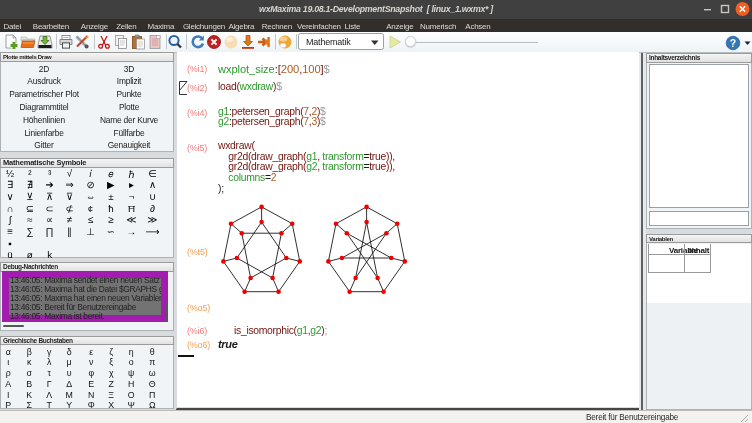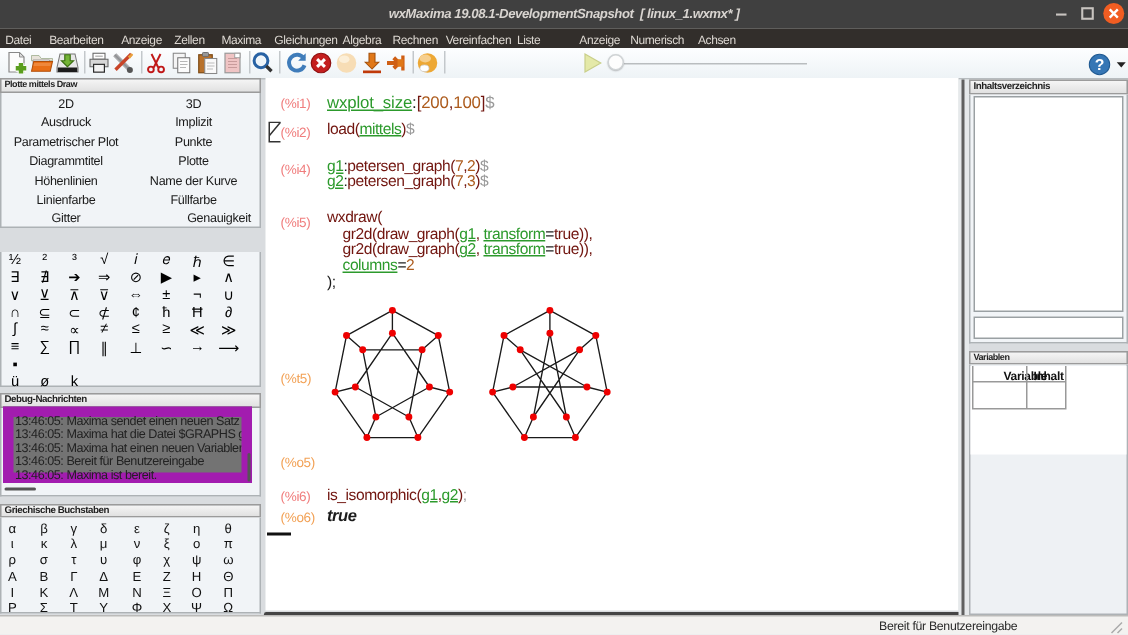--- a/index.html
+++ b/index.html
@@ -15,21 +15,21 @@
 .bt{position:absolute;text-align:center;font-size:8.4px;letter-spacing:-0.2px;color:#1a1a1a;}
 .sy{position:absolute;width:20px;text-align:center;font-size:9.8px;color:#000;}
 .gk{position:absolute;width:20px;text-align:center;font-size:8.8px;color:#111;}
 .log{font-size:8.4px;letter-spacing:-0.3px;color:#222;line-height:9px;white-space:nowrap;overflow:hidden;}
 .ws{left:177px;top:52px;width:462px;height:355px;background:#fff;}
 .code{position:absolute;font-size:10.4px;letter-spacing:-0.3px;white-space:pre;color:#1c1c1c;}
 .lab{position:absolute;font-size:9px;letter-spacing:-0.2px;white-space:pre;}
 .lab-i{color:#f07d7d;}
 .lab-o{color:#f2a155;}
 .fn{color:#71150f;}
-.vr{color:#2c9a2c;text-decoration:underline;}
+.vr{color:#2c9a2c;}
 .nm{color:#ad5c1e;}
 .dl{color:#999;}
 .statusbar{left:0;top:410px;width:752px;height:13px;background:#f3f2f0;border-top:1px solid #bcbbb9;font-size:8.2px;letter-spacing:-0.2px;color:#2a2a2a;}
 .rsb{left:639px;top:53px;width:7px;height:357px;background:#e6e9eb;}
 .rpanel{left:646px;top:53px;width:106px;height:357px;background:#d9dcdf;}
 </style></head><body>
 <div class="abs titlebar">
     <div class="abs title">wxMaxima 19.08.1-DevelopmentSnapshot&nbsp; [ linux_1.wxmx* ]</div>
 <svg class="abs" style="left:700px;top:0" width="52" height="19">
 <rect x="4" y="9" width="7" height="1.4" fill="#c8c4c0"></rect>
@@ -148,20 +148,26 @@
       <rect x="11.5" y="3" width="2.2" height="10" fill="#cf5f14"></rect>
       <rect x="9" y="5.5" width="4" height="5" fill="#e07818"></rect>
     </svg>
     <div class="tsep" style="left:274.5px"></div>
     <svg class="ico" style="left:277px" viewBox="0 0 16 16">
       <circle cx="8" cy="8" r="6.5" fill="#eda835"></circle>
       <ellipse cx="6.5" cy="5" rx="3.8" ry="2.6" fill="#f6cf8e"></ellipse>
       <ellipse cx="6" cy="11.5" rx="3" ry="2.2" fill="#fff" stroke="#ccc" stroke-width="0.5"></ellipse>
     </svg>
     <div class="tsep" style="left:295.5px"></div>
+    <div style="position:absolute;left:298px;top:0.5px;width:86px;height:17px;background:#fff;border:1px solid #9aa0a4;border-radius:2.5px">
+      <span style="position:absolute;left:7px;top:3px;font-size:9px;letter-spacing:-0.2px;color:#222">Mathematik</span>
+      <svg style="position:absolute;right:4px;top:6px" width="8" height="6">
+        <path d="M0,0.5 h7.5 l-3.75,4.5 z" fill="#333"></path>
+      </svg>
+    </div>
     <svg class="ico" style="left:387px" viewBox="0 0 16 16">
       <path d="M3,2 L13.5,8 L3,14 z" fill="#e4e9a8" stroke="#c9cf8a" stroke-width="0.8"></path>
     </svg>
     <div style="position:absolute;left:416px;top:9.5px;width:122px;height:1.6px;background:#b9bdbf"></div>
     <div style="position:absolute;left:405px;top:4px;width:11px;height:11px;border-radius:50%;background:#fdfdfd;border:1px solid #cfd3d5;box-shadow:0 0.5px 1px rgba(0,0,0,0.25)"></div>
     <svg class="ico" style="left:725px;top:3px" viewBox="0 0 16 16">
       <circle cx="8" cy="8" r="6.8" fill="#3576b5"></circle>
       <circle cx="8" cy="8" r="6.8" fill="none" stroke="#205a92" stroke-width="0.7"></circle>
       <text x="8" y="11.5" text-anchor="middle" font-family="Liberation Sans" font-size="10.5" font-weight="bold" fill="#fff">?</text>
     </svg>
@@ -178,21 +184,22 @@
     <div class="bt" style="top:23.4px;left:87px;width:84px">Implizit</div>
     <div class="bt" style="top:36.2px;left:1px;width:86px">Parametrischer Plot</div>
     <div class="bt" style="top:36.2px;left:87px;width:84px">Punkte</div>
     <div class="bt" style="top:49.0px;left:1px;width:86px">Diagrammtitel</div>
     <div class="bt" style="top:49.0px;left:87px;width:84px">Plotte</div>
     <div class="bt" style="top:61.8px;left:1px;width:86px">Höhenlinien</div>
     <div class="bt" style="top:61.8px;left:87px;width:84px">Name der Kurve</div>
     <div class="bt" style="top:74.6px;left:1px;width:86px">Linienfarbe</div>
     <div class="bt" style="top:74.6px;left:87px;width:84px">Füllfarbe</div>
     <div class="bt" style="top:87.39999999999999px;left:1px;width:86px">Gitter</div>
-    <div class="bt" style="top:87.39999999999999px;left:104px;width:84px">Genauigkeit</div>
+    <div class="bt" style="top:87.39999999999999px;left:87px;width:84px">Genauigkeit</div>
+ <div class="phead" style="top:105px;font-size:7.5px;letter-spacing:-0.2px">Mathematische Symbole</div>
  <div class="pbody" style="top:114.5px;height:90.5px"></div>
  <div class="sy" style="top:114.5px;left:0px">½</div>
     <div class="sy" style="top:114.5px;left:19.8px">²</div>
     <div class="sy" style="top:114.5px;left:39.6px">³</div>
     <div class="sy" style="top:114.5px;left:59.5px">√</div>
     <div class="sy" style="top:114.5px;left:80.6px">𝑖</div>
     <div class="sy" style="top:114.5px;left:100.9px">𝑒</div>
     <div class="sy" style="top:114.5px;left:121.5px">ℏ</div>
     <div class="sy" style="top:114.5px;left:142.5px">∈</div>
     <div class="sy" style="top:126.2px;left:0px">∃</div>
@@ -294,21 +301,21 @@
     <div class="gk" style="top:347.25px;left:59.099999999999994px">Y</div>
     <div class="gk" style="top:347.25px;left:81.3px">Φ</div>
     <div class="gk" style="top:347.25px;left:101.2px">X</div>
     <div class="gk" style="top:347.25px;left:121.1px">Ψ</div>
     <div class="gk" style="top:347.25px;left:142.2px">Ω</div>
 </div>
 <div class="abs ws">
  <div class="lab lab-i" style="left:10px;top:12px">(%i1)</div>
  <div class="code" style="left:41px;top:10.5px;font-size:11.2px;letter-spacing:-0.1px"><span class="vr">wxplot_size</span><span>:</span><span class="fn">[</span><span class="nm">200</span><span class="fn">,</span><span class="nm">100</span><span class="fn">]</span><span class="dl">$</span></div>
  <div class="lab lab-i" style="left:10px;top:30.5px">(%i2)</div>
- <div class="code" style="left:41px;top:29px"><span class="fn">load(</span><span class="vr">mittels</span><span class="fn">)</span><span class="dl">$</span></div>
+ <div class="code" style="left:41px;top:29px"><span class="fn">load(</span><span class="vr">wxdraw</span><span class="fn">)</span><span class="dl">$</span></div>
  <svg class="abs" style="left:1px;top:29px" width="10" height="15">
       <path d="M9,0.5 L1.5,0.5 L1.5,13.5 L9,13.5 M1.5,9.5 L9,0.5" stroke="#333" fill="none" stroke-width="1"></path>
     </svg>
  <div class="lab lab-i" style="left:10px;top:56px">(%i4)</div>
  <div class="code" style="left:41px;top:54.5px;line-height:10.6px"><span class="vr">g1</span>:<span class="fn">petersen_graph(</span><span class="nm">7</span><span class="fn">,</span><span class="nm">2</span><span class="fn">)</span><span class="dl">$</span><br><span class="vr">g2</span>:<span class="fn">petersen_graph(</span><span class="nm">7</span><span class="fn">,</span><span class="nm">3</span><span class="fn">)</span><span class="dl">$</span></div>
  <div class="lab lab-i" style="left:10px;top:90.5px">(%i5)</div>
  <div class="code" style="left:41px;top:89px;line-height:10.7px"><span class="fn">wxdraw(</span><br>    <span class="fn">gr2d(draw_graph(</span><span class="vr">g1</span><span class="fn">,</span> <span class="vr">transform</span>=<span class="fn">true))</span><span class="fn">,</span><br>    <span class="fn">gr2d(draw_graph(</span><span class="vr">g2</span><span class="fn">,</span> <span class="vr">transform</span>=<span class="fn">true))</span><span class="fn">,</span><br>    <span class="vr">columns</span>=<span class="nm">2</span><br>);</div>
  <div class="lab lab-o" style="left:10px;top:195px">(%t5)</div>
  <svg class="abs" style="left:0px;top:148px" width="240" height="110">
       <path d="M84.6,6.9L54.0,23.7 M84.6,6.9L84.6,22.1 M84.6,22.1L59.9,58.0 M54.0,23.7L46.4,61.4 M54.0,23.7L64.8,33.2 M64.8,33.2L73.6,78.0 M46.4,61.4L67.6,91.7 M46.4,61.4L59.9,58.0 M59.9,58.0L95.6,78.0 M67.6,91.7L101.6,91.7 M67.6,91.7L73.6,78.0 M73.6,78.0L109.3,58.0 M101.6,91.7L122.8,61.4 M101.6,91.7L95.6,78.0 M95.6,78.0L104.4,33.2 M122.8,61.4L115.2,23.7 M122.8,61.4L109.3,58.0 M109.3,58.0L84.6,22.1 M115.2,23.7L84.6,6.9 M115.2,23.7L104.4,33.2 M104.4,33.2L64.8,33.2" stroke="#1a1a1a" stroke-width="0.9" fill="none"></path>
@@ -341,21 +348,21 @@
         <circle cx="169.8" cy="33.2" r="2.3"></circle>
         <circle cx="164.9" cy="58.0" r="2.3"></circle>
         <circle cx="178.6" cy="78.0" r="2.3"></circle>
         <circle cx="200.6" cy="78.0" r="2.3"></circle>
         <circle cx="214.3" cy="58.0" r="2.3"></circle>
         <circle cx="209.4" cy="33.2" r="2.3"></circle>
       </g>
     </svg>
  <div class="lab lab-o" style="left:10px;top:251px">(%o5)</div>
  <div class="lab lab-i" style="left:10px;top:274px">(%i6)</div>
- <div class="code" style="left:41px;top:272.5px"><span class="fn">is_isomorphic(</span><span class="vr">g1</span><span class="fn">,</span><span class="vr">g2</span><span class="fn">)</span><span class="dl">;</span></div>
+ <div class="code" style="left:57px;top:272.5px"><span class="fn">is_isomorphic(</span><span class="vr">g1</span><span class="fn">,</span><span class="vr">g2</span><span class="fn">)</span><span class="dl">;</span></div>
  <div class="lab lab-o" style="left:10px;top:288px">(%o6)</div>
  <div class="code" style="left:41px;top:285.5px;font-weight:bold;font-style:italic;font-size:11px">true</div>
  <div class="abs" style="left:1px;top:303px;width:16px;height:2px;background:#111"></div>
 </div>
 <div class="abs" style="left:176px;top:407.5px;width:466px;height:3px;background:#454545;border-radius:1.5px"></div>
 <div class="abs rsb">
     <div style="position:absolute;left:1.5px;top:0;width:2px;height:357px;background:#606060"></div>
   </div>
 <div class="abs rpanel">
  <div class="phead" style="top:0px;width:106px;font-size:6.5px;letter-spacing:-0.3px">Inhaltsverzeichnis</div>

